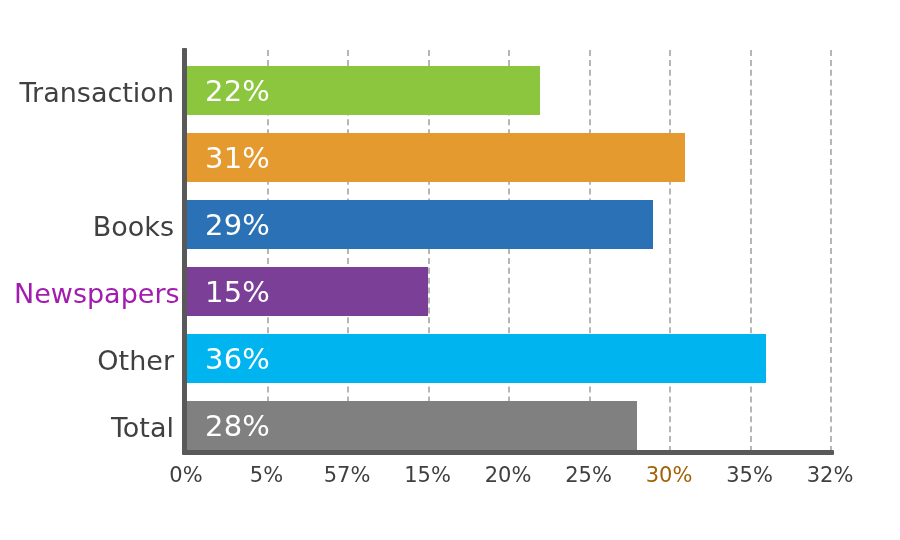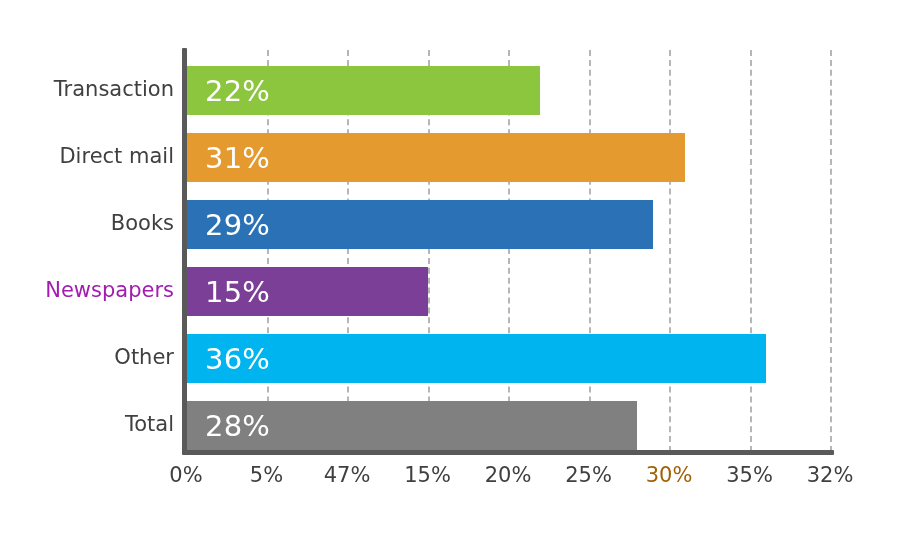--- a/index.html
+++ b/index.html
@@ -83,21 +83,21 @@
     white-space: nowrap;
   }
 
   
   .cat-label {
     position: absolute;
     right: 0;
     width: 160px;
     text-align: right;
     color: #404040;
-    font-size: 21px;
+    font-size: 27px;
     white-space: nowrap;
   }
   .cat-labels {
     position: absolute;
     left: 8px;
     top: 50px;
     width: 166px;
     height: 402px;
   }
 
@@ -166,31 +166,30 @@
           </div>
         </div>
       </div>
   </div>
 
   <div class="y-axis"></div>
   <div class="x-axis"></div>
 
   <div class="cat-labels" id="cat-labels">
       <div class="cat-label" style="color: rgb(64, 64, 64); top: 26.5px;">Transaction</div>
-      <div class="cat-label" style="color: rgb(64, 64, 64); top: 93.5px;">Direct mail</div>
       <div class="cat-label" style="color: rgb(64, 64, 64); top: 160.5px;">Books</div>
       <div class="cat-label" style="color: #a21caf; top: 227.5px;">Newspapers</div>
       <div class="cat-label" style="color: rgb(64, 64, 64); top: 294.5px;">Other</div>
       <div class="cat-label" style="color: rgb(64, 64, 64); top: 361.5px;">Total</div>
     </div>
 
   <div class="ticks" id="ticks">
       <div class="tick-label" style="left: 0px; color: rgb(64, 64, 64);">0%</div>
       <div class="tick-label" style="left: 80.5px; color: rgb(64, 64, 64);">5%</div>
-      <div class="tick-label" style="left: 161px; color: rgb(64, 64, 64);">47%</div>
+      <div class="tick-label" style="left: 161px; color: rgb(64, 64, 64);">57%</div>
       <div class="tick-label" style="left: 241.5px; color: rgb(64, 64, 64);">15%</div>
       <div class="tick-label" style="left: 322px; color: rgb(64, 64, 64);">20%</div>
       <div class="tick-label" style="left: 402.5px; color: rgb(64, 64, 64);">25%</div>
       <div class="tick-label" style="left: 483px; color: #a16207;">30%</div>
       <div class="tick-label" style="left: 563.5px; color: rgb(64, 64, 64);">35%</div>
       <div class="tick-label" style="left: 644px; color: rgb(64, 64, 64);">32%</div>
     </div>
 
 </div>
 

